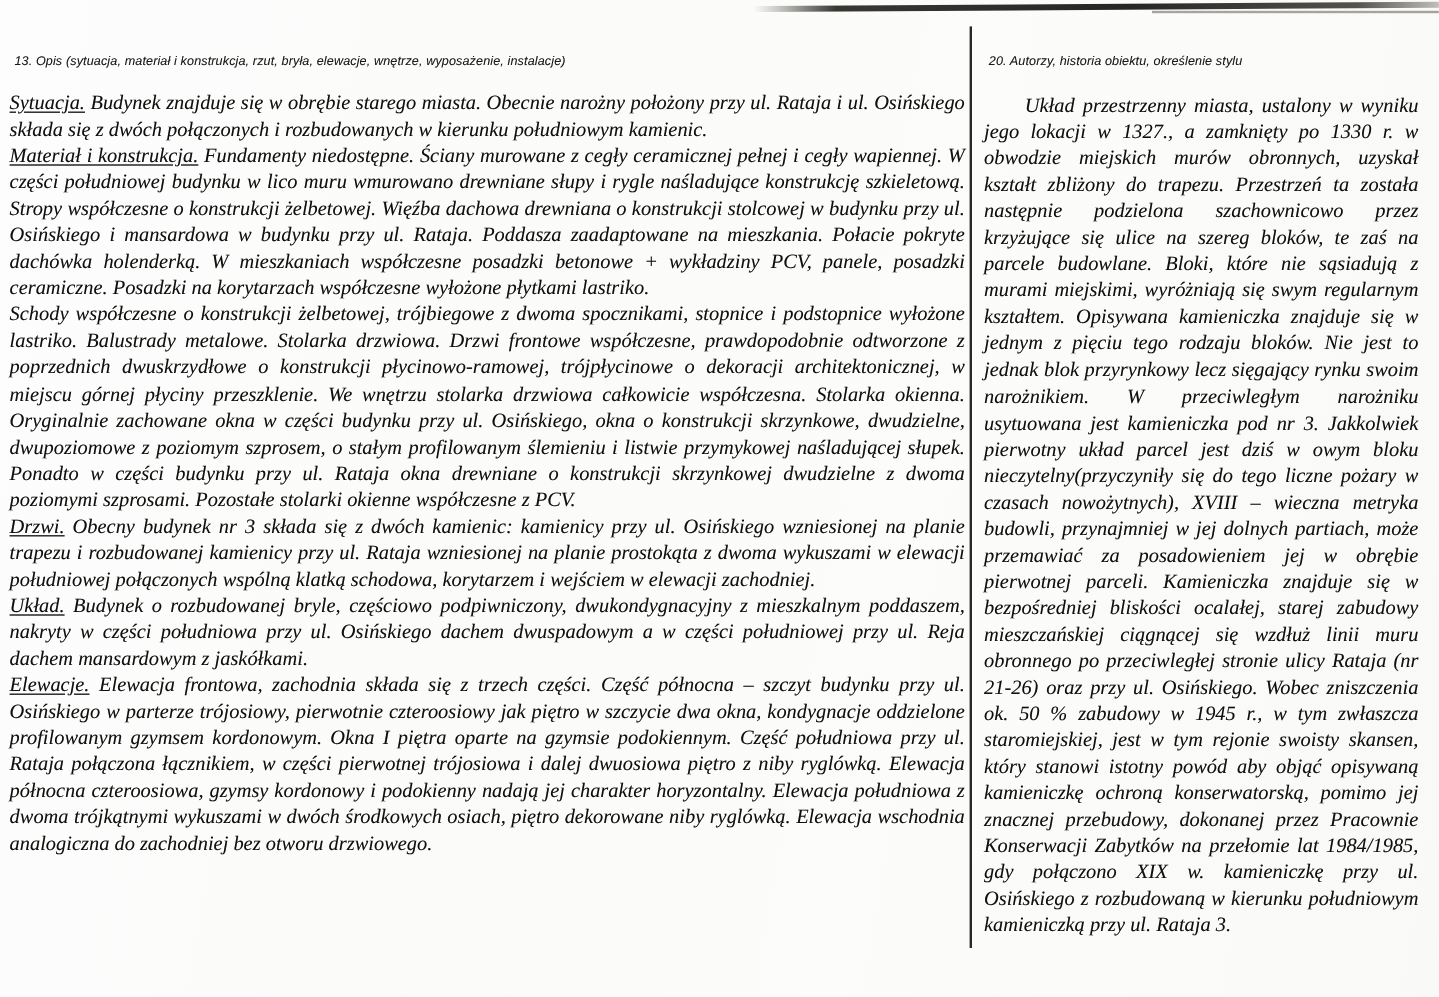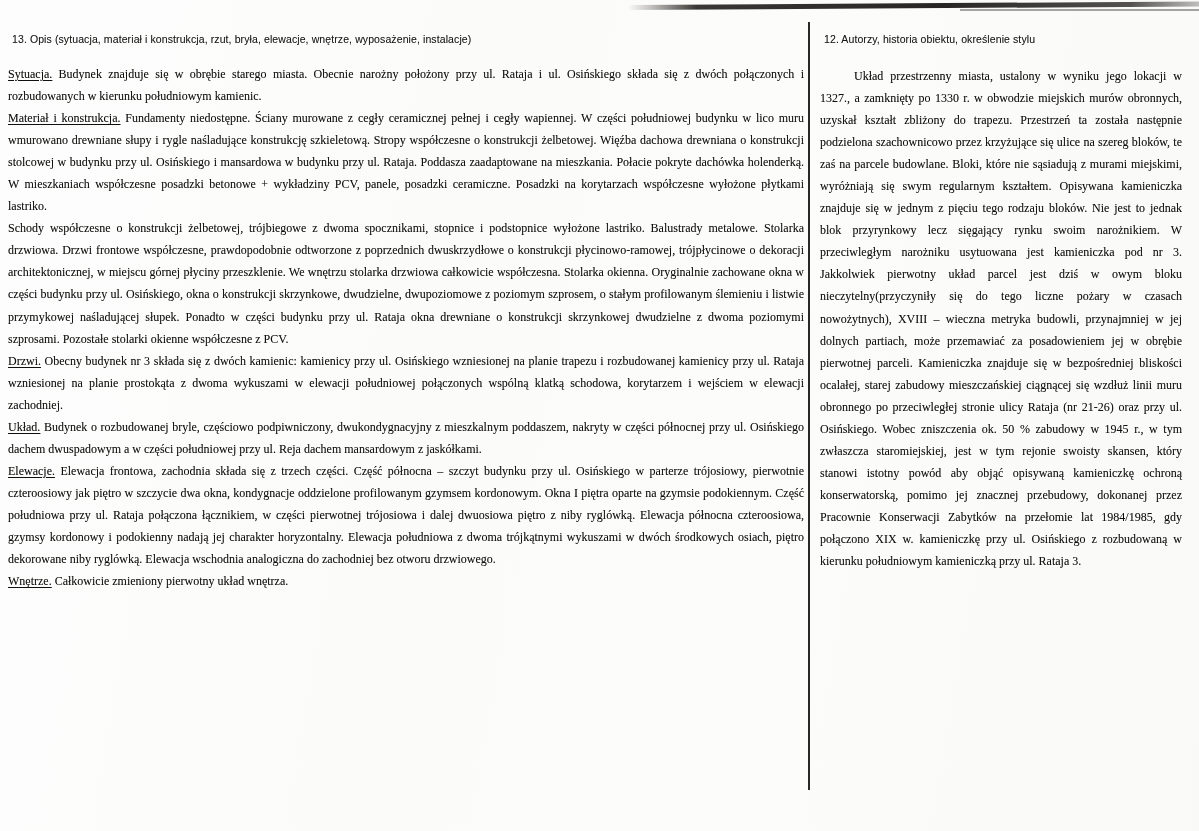--- a/index.html
+++ b/index.html
@@ -47,21 +47,22 @@
     left: 960px;
     top: 9px;
     width: 239px;
     height: 2px;
     background: rgba(60,57,52,0.45);
   }
 
   
   .col {
     position: absolute;
-    top: 0;
+    top: 12px;
+    font-style: italic;
   }
   .col-left  { left: 8px;  width: 796px; }
   .col-right { left: 820px; width: 362px; }
 
   
   .divider {
     position: absolute;
     left: 808px;
     top: 22px;
     width: 2px;
@@ -73,21 +74,21 @@
     font-family: "Liberation Sans", "DejaVu Sans", sans-serif;
     font-size: 10.5px;
     line-height: 13px;
     color: #1a1917;
     letter-spacing: 0.1px;
   }
   .col-left .field-caption  { margin-top: 33px; margin-left: 4px; }
   .col-right .field-caption { margin-top: 33px; margin-left: 4px; }
 
   .body-text {
-    font-size: 12px;
+    font-size: 17px;
     line-height: 22.05px;
     text-align: justify;
     text-justify: inter-word;
     margin: 0;
   }
   .col-left .body-text  { margin-top: 17px; }
   .col-right .body-text { margin-top: 19px; text-indent: 34px; }
 
   .body-text p {
     margin: 0;
@@ -115,24 +116,23 @@
 
 <div class="divider"></div>
 
 <div class="col col-left">
   <div class="field-caption">13. Opis (sytuacja, materiał i konstrukcja, rzut, bryła, elewacje, wnętrze, wyposażenie, instalacje)</div>
   <div class="body-text">
     <p><span class="lead">Sytuacja.</span><span> Budynek znajduje się w obrębie starego miasta. Obecnie narożny położony przy ul. Rataja i ul. Osińskiego składa się z dwóch połączonych i rozbudowanych w kierunku południowym kamienic.</span></p>
     <p><span class="lead">Materiał i konstrukcja.</span><span> Fundamenty niedostępne. Ściany murowane z cegły ceramicznej pełnej i cegły wapiennej. W części południowej budynku w lico muru wmurowano drewniane słupy i rygle naśladujące konstrukcję szkieletową. Stropy współczesne o konstrukcji żelbetowej. Więźba dachowa drewniana o konstrukcji stolcowej w budynku przy ul. Osińskiego i mansardowa w budynku przy ul. Rataja. Poddasza zaadaptowane na mieszkania. Połacie pokryte dachówka holenderką. W mieszkaniach współczesne posadzki betonowe + wykładziny PCV, panele, posadzki ceramiczne. Posadzki na korytarzach współczesne wyłożone płytkami lastriko.</span></p>
     <p><span>Schody współczesne o konstrukcji żelbetowej, trójbiegowe z dwoma spocznikami, stopnice i podstopnice wyłożone lastriko. Balustrady metalowe. Stolarka drzwiowa. Drzwi frontowe współczesne, prawdopodobnie odtworzone z poprzednich dwuskrzydłowe o konstrukcji płycinowo-ramowej, trójpłycinowe o dekoracji architektonicznej, w miejscu górnej płyciny przeszklenie. We wnętrzu stolarka drzwiowa całkowicie współczesna. Stolarka okienna. Oryginalnie zachowane okna w części budynku przy ul. Osińskiego, okna o konstrukcji skrzynkowe, dwudzielne, dwupoziomowe z poziomym szprosem, o stałym profilowanym ślemieniu i listwie przymykowej naśladującej słupek. Ponadto w części budynku przy ul. Rataja okna drewniane o konstrukcji skrzynkowej dwudzielne z dwoma poziomymi szprosami. Pozostałe stolarki okienne współczesne z PCV.</span></p>
     <p><span class="lead">Drzwi.</span><span> Obecny budynek nr 3 składa się z dwóch kamienic: kamienicy przy ul. Osińskiego wzniesionej na planie trapezu i rozbudowanej kamienicy przy ul. Rataja wzniesionej na planie prostokąta z dwoma wykuszami w elewacji południowej połączonych wspólną klatką schodowa, korytarzem i wejściem w elewacji zachodniej.</span></p>
-    <p><span class="lead">Układ.</span><span> Budynek o rozbudowanej bryle, częściowo podpiwniczony, dwukondygnacyjny z mieszkalnym poddaszem, nakryty w części północnej przy ul. Osińskiego dachem dwuspadowym a w części południowej przy ul. Reja dachem mansardowym z jaskółkami.</span></p>
+    <p><span class="lead">Układ.</span><span> Budynek o rozbudowanej bryle, częściowo podpiwniczony, dwukondygnacyjny z mieszkalnym poddaszem, nakryty w części południowa przy ul. Osińskiego dachem dwuspadowym a w części południowej przy ul. Reja dachem mansardowym z jaskółkami.</span></p>
     <p><span class="lead">Elewacje.</span><span> Elewacja frontowa, zachodnia składa się z trzech części. Część północna – szczyt budynku przy ul. Osińskiego w parterze trójosiowy, pierwotnie czteroosiowy jak piętro w szczycie dwa okna, kondygnacje oddzielone profilowanym gzymsem kordonowym. Okna I piętra oparte na gzymsie podokiennym. Część południowa przy ul. Rataja połączona łącznikiem, w części pierwotnej trójosiowa i dalej dwuosiowa piętro z niby ryglówką. Elewacja północna czteroosiowa, gzymsy kordonowy i podokienny nadają jej charakter horyzontalny. Elewacja południowa z dwoma trójkątnymi wykuszami w dwóch środkowych osiach, piętro dekorowane niby ryglówką. Elewacja wschodnia analogiczna do zachodniej bez otworu drzwiowego.</span></p>
-    <p><span class="lead">Wnętrze.</span><span> Całkowicie zmieniony pierwotny układ wnętrza.</span></p>
   </div>
 </div>
 
 <div class="col col-right">
-  <div class="field-caption">12. Autorzy, historia obiektu, określenie stylu</div>
+  <div class="field-caption">20. Autorzy, historia obiektu, określenie stylu</div>
   <div class="body-text">
     <p><span>Układ przestrzenny miasta, ustalony w wyniku jego lokacji w 1327., a zamknięty po 1330 r. w obwodzie miejskich murów obronnych, uzyskał kształt zbliżony do trapezu. Przestrzeń ta została następnie podzielona szachownicowo przez krzyżujące się ulice na szereg bloków, te zaś na parcele budowlane. Bloki, które nie sąsiadują z murami miejskimi, wyróżniają się swym regularnym kształtem. Opisywana kamieniczka znajduje się w jednym z pięciu tego rodzaju bloków. Nie jest to jednak blok przyrynkowy lecz sięgający rynku swoim narożnikiem. W przeciwległym narożniku usytuowana jest kamieniczka pod nr 3. Jakkolwiek pierwotny układ parcel jest dziś w owym bloku nieczytelny(przyczyniły się do tego liczne pożary w czasach nowożytnych), XVIII – wieczna metryka budowli, przynajmniej w jej dolnych partiach, może przemawiać za posadowieniem jej w obrębie pierwotnej parceli. Kamieniczka znajduje się w bezpośredniej bliskości ocalałej, starej zabudowy mieszczańskiej ciągnącej się wzdłuż linii muru obronnego po przeciwległej stronie ulicy Rataja (nr 21-26) oraz przy ul. Osińskiego. Wobec zniszczenia ok. 50 % zabudowy w 1945 r., w tym zwłaszcza staromiejskiej, jest w tym rejonie swoisty skansen, który stanowi istotny powód aby objąć opisywaną kamieniczkę ochroną konserwatorską, pomimo jej znacznej przebudowy, dokonanej przez Pracownie Konserwacji Zabytków na przełomie lat 1984/1985, gdy połączono XIX w. kamieniczkę przy ul. Osińskiego z rozbudowaną w kierunku południowym kamieniczką przy ul. Rataja 3.</span></p>
   </div>
 </div>
 
 </body></html>

